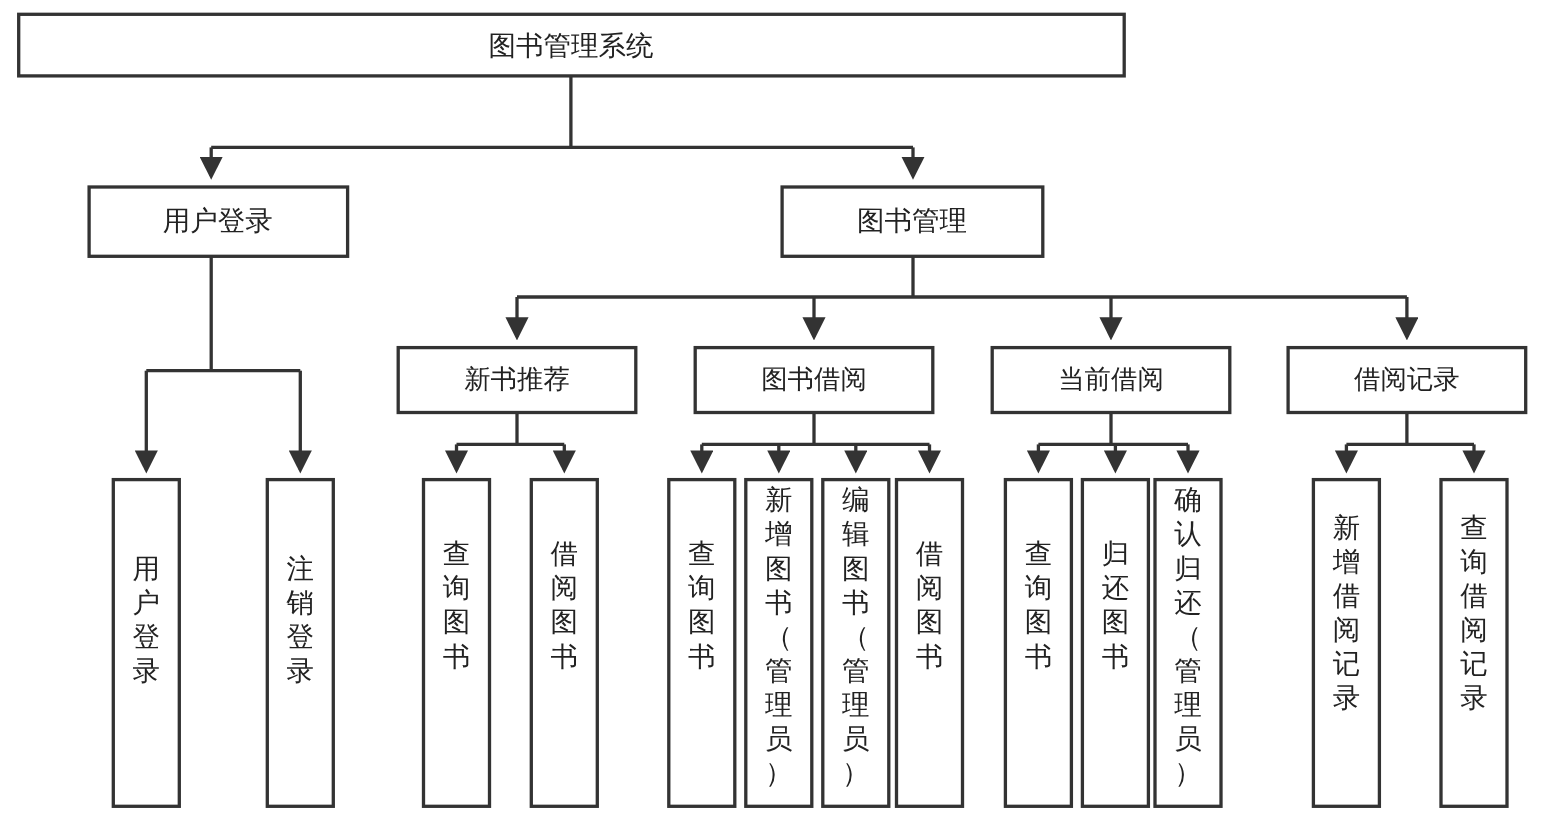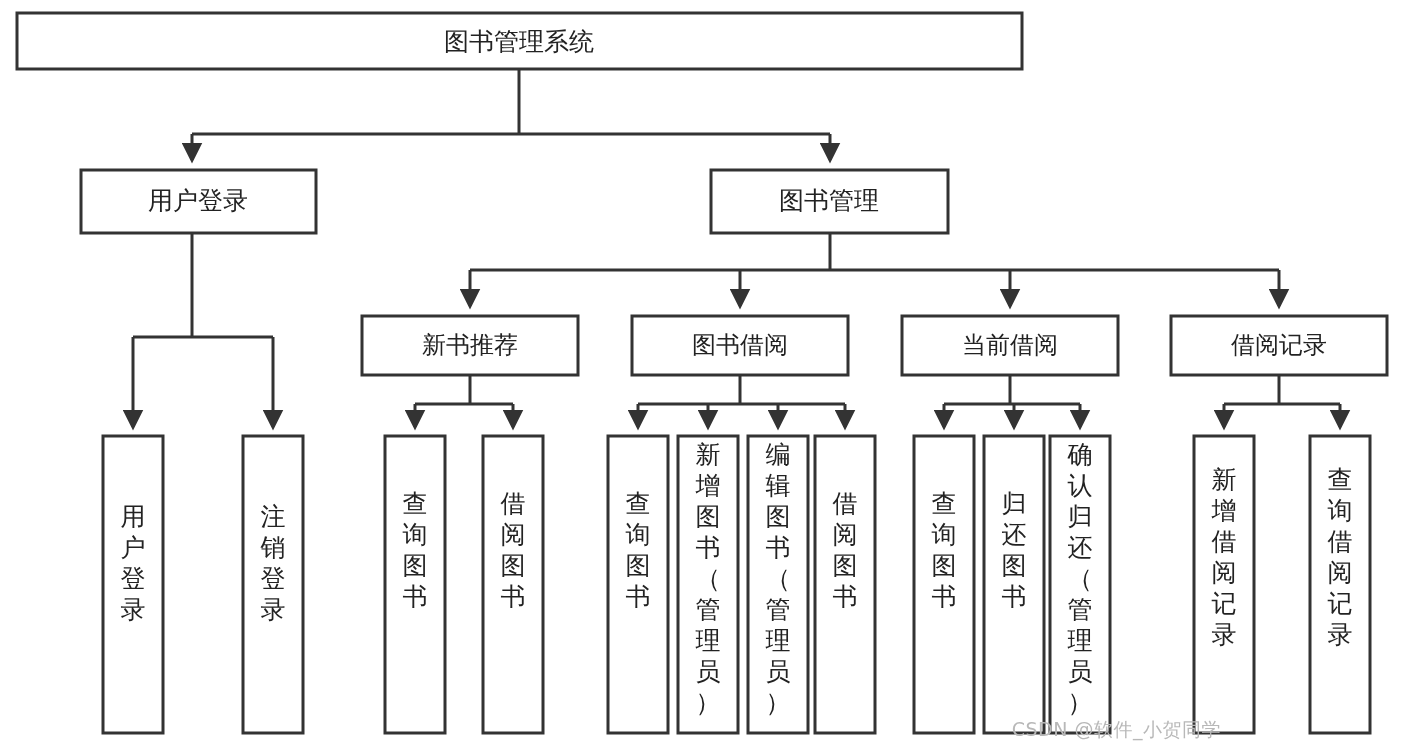--- a/index.html
+++ b/index.html
@@ -193,14 +193,13 @@
     <g>
       <rect class="node-rect" x="1194" y="436" width="60" height="297"></rect>
       <text class="leaf-label" x="1224" y="488"><tspan x="1224" dy="0">新</tspan><tspan x="1224" dy="31">增</tspan><tspan x="1224" dy="31">借</tspan><tspan x="1224" dy="31">阅</tspan><tspan x="1224" dy="31">记</tspan><tspan x="1224" dy="31">录</tspan></text>
     </g>
     <g>
       <rect class="node-rect" x="1310" y="436" width="60" height="297"></rect>
       <text class="leaf-label" x="1340" y="488"><tspan x="1340" dy="0">查</tspan><tspan x="1340" dy="31">询</tspan><tspan x="1340" dy="31">借</tspan><tspan x="1340" dy="31">阅</tspan><tspan x="1340" dy="31">记</tspan><tspan x="1340" dy="31">录</tspan></text>
     </g>
   </svg>
 
-  <div class="watermark">CSDN @软件_小贺同学</div>
 </div>
 
 </body></html>

